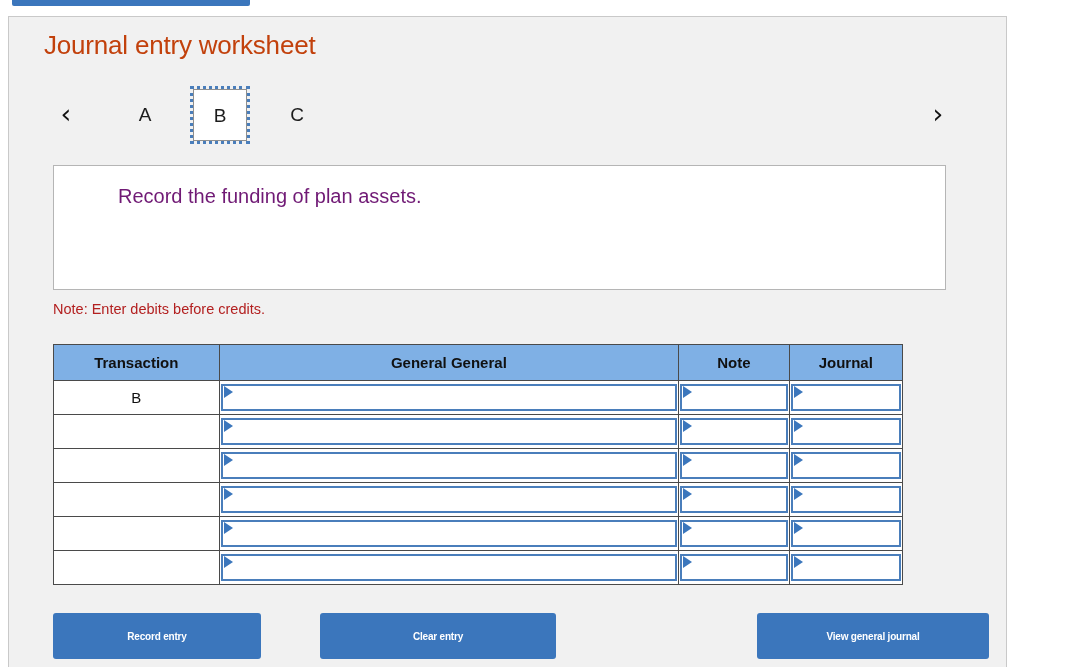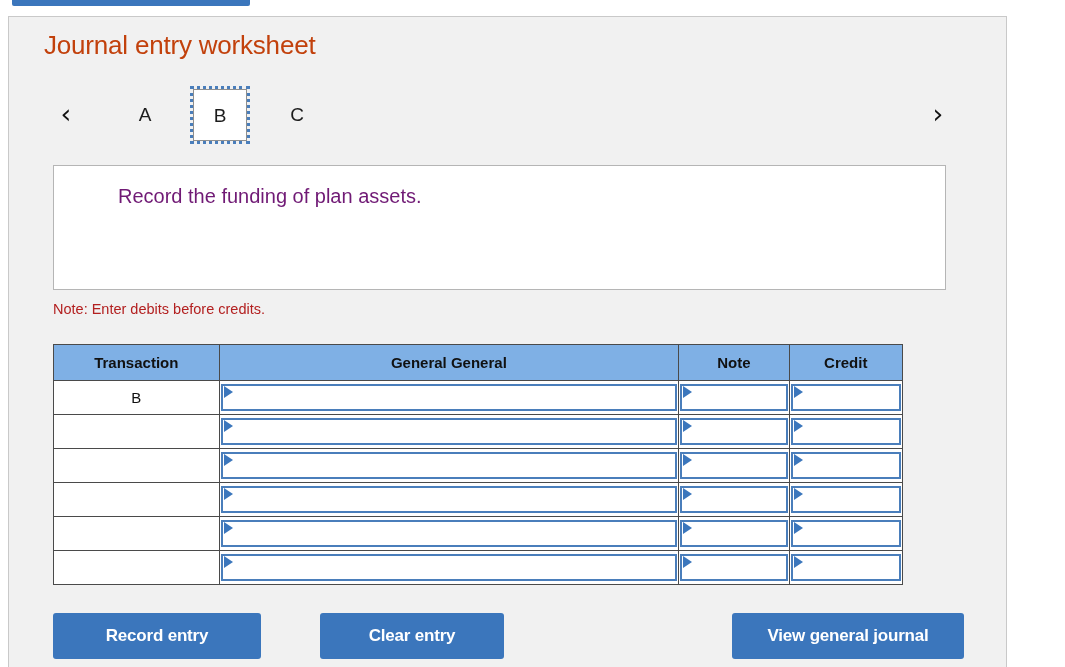--- a/index.html
+++ b/index.html
@@ -177,31 +177,31 @@
     border-bottom: 6px solid transparent;
     border-left: 9px solid #3b76bc;
   }
 
   
   .btn {
     position: absolute;
     height: 46px;
     background: #3b76bc;
     color: #ffffff;
-    font-size: 17px;
+    font-size: 10px;
     font-weight: bold;
     border: none;
     border-radius: 3px;
     cursor: pointer;
     font-family: "Liberation Sans", sans-serif;
     letter-spacing: -0.2px;
   }
   .btn-record { left: 53px;  top: 613px; width: 208px; }
-  .btn-clear  { left: 320px; top: 613px; width: 184px; }
-  .btn-view   { left: 732px; top: 613px; width: 232px; }
+  .btn-clear  { left: 320px; top: 613px; width: 236px; }
+  .btn-view   { left: 757px; top: 613px; width: 232px; }
 </style>
 </head>
 <body>
 
 <div id="screen">
 
   <div class="top-bar-stub"></div>
 
   <div class="panel"></div>
 
@@ -226,21 +226,21 @@
       <col class="col-trans">
         <col class="col-gj">
         <col class="col-debit">
         <col class="col-credit">
     </colgroup>
     <thead>
       <tr>
         <th>Transaction</th>
         <th>General General</th>
         <th>Note</th>
-        <th>Credit</th>
+        <th>Journal</th>
       </tr>
     </thead>
     <tbody>
       <tr>
         <td>B</td>
         <td>
             <div class="cell-input">
               <span class="caret"></span>
             </div>
           </td>

